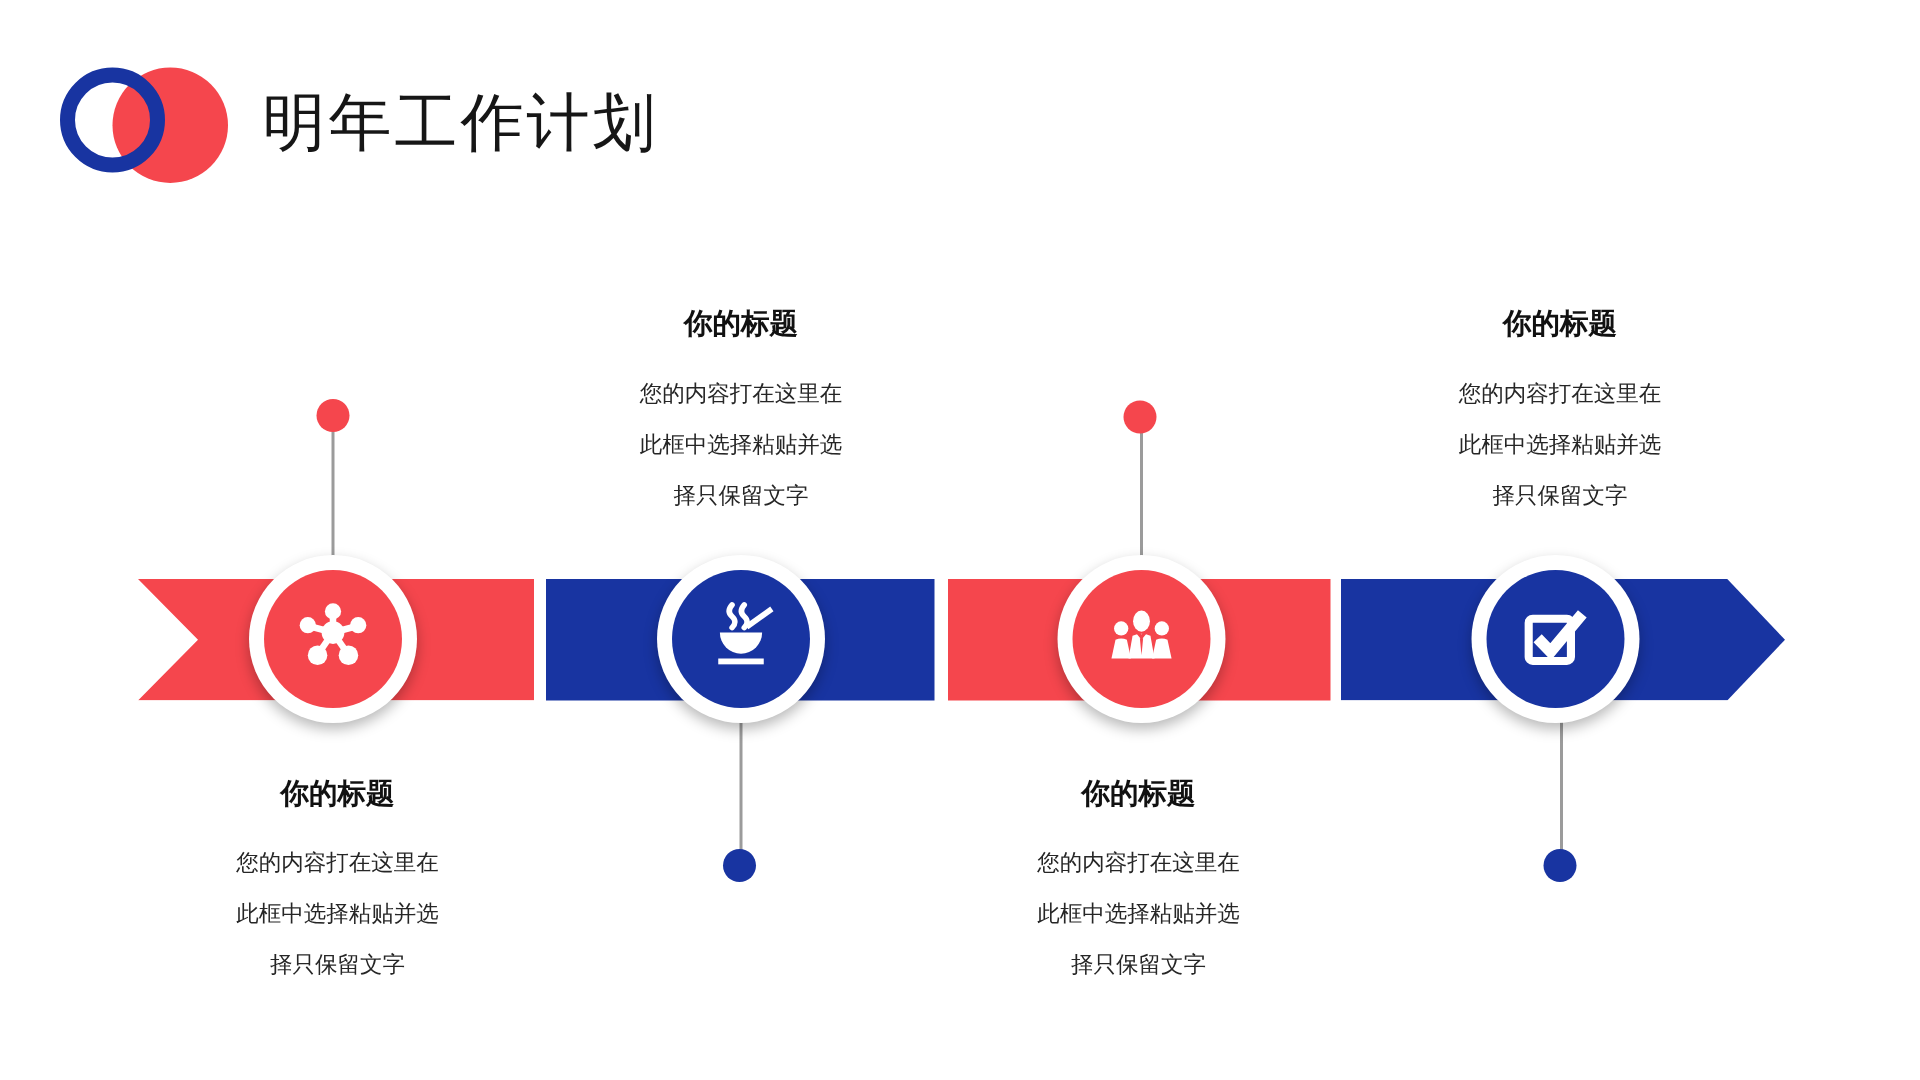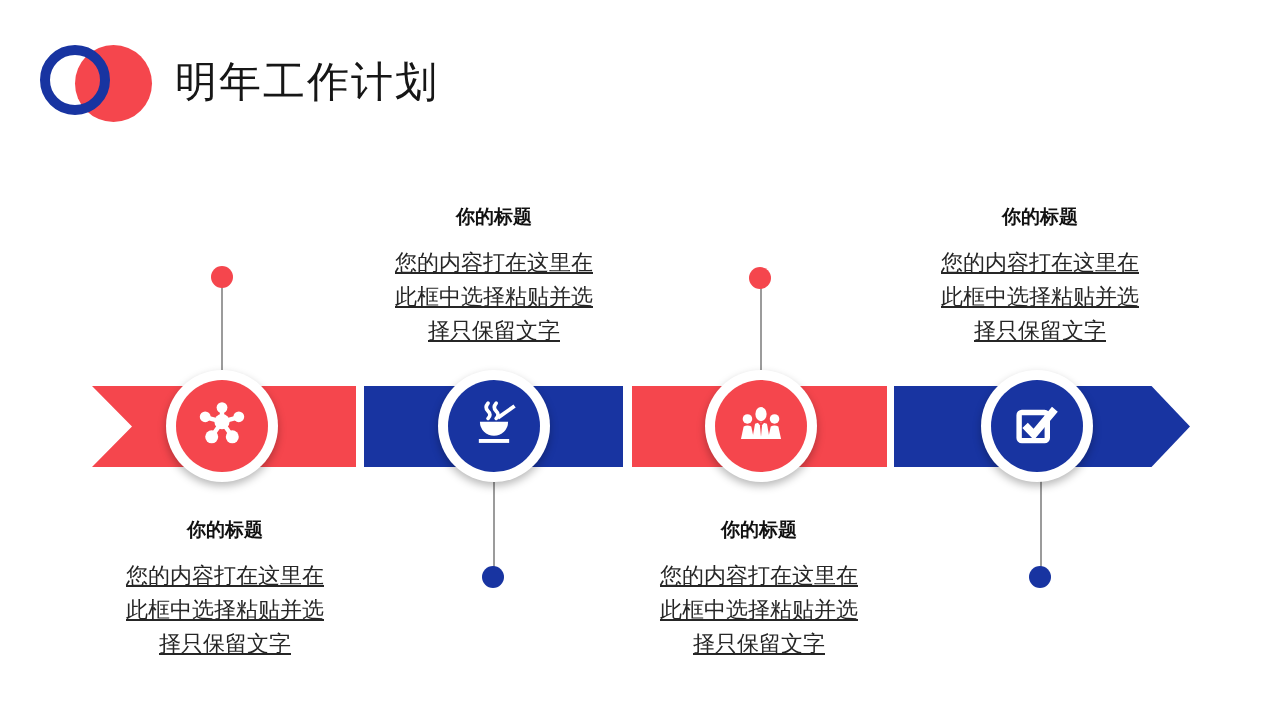--- a/index.html
+++ b/index.html
@@ -38,21 +38,21 @@
         box-shadow:0 4px 9px rgba(0,0,0,0.28);z-index:4;display:flex;align-items:center;justify-content:center;}
   .node-inner{width:92px;height:92px;border-radius:50%;display:flex;align-items:center;justify-content:center;}
   .node-inner.red{background:var(--red);}
   .node-inner.blue{background:var(--blue);}
   .node-inner svg{width:52px;height:52px;display:block;}
   .tie-fill{fill:var(--red);}
 
   
   .label{position:absolute;width:250px;text-align:center;z-index:5;}
   .label-title{font-size:19px;line-height:30px;font-weight:700;color:var(--text_title);}
-  .label-body{margin-top:14px;font-size:22px;line-height:34px;color:var(--text_body);text-decoration:underline;}
+  .label-body{margin-top:14px;font-size:15px;line-height:34px;color:var(--text_body);}
   .label-above{top:202px;}
   .label-below{top:515px;}
   .lb1{left:100px;}
   .lb2{left:369px;}
   .lb3{left:634px;}
   .lb4{left:915px;}
 </style>
 </head>
 <body>
 

